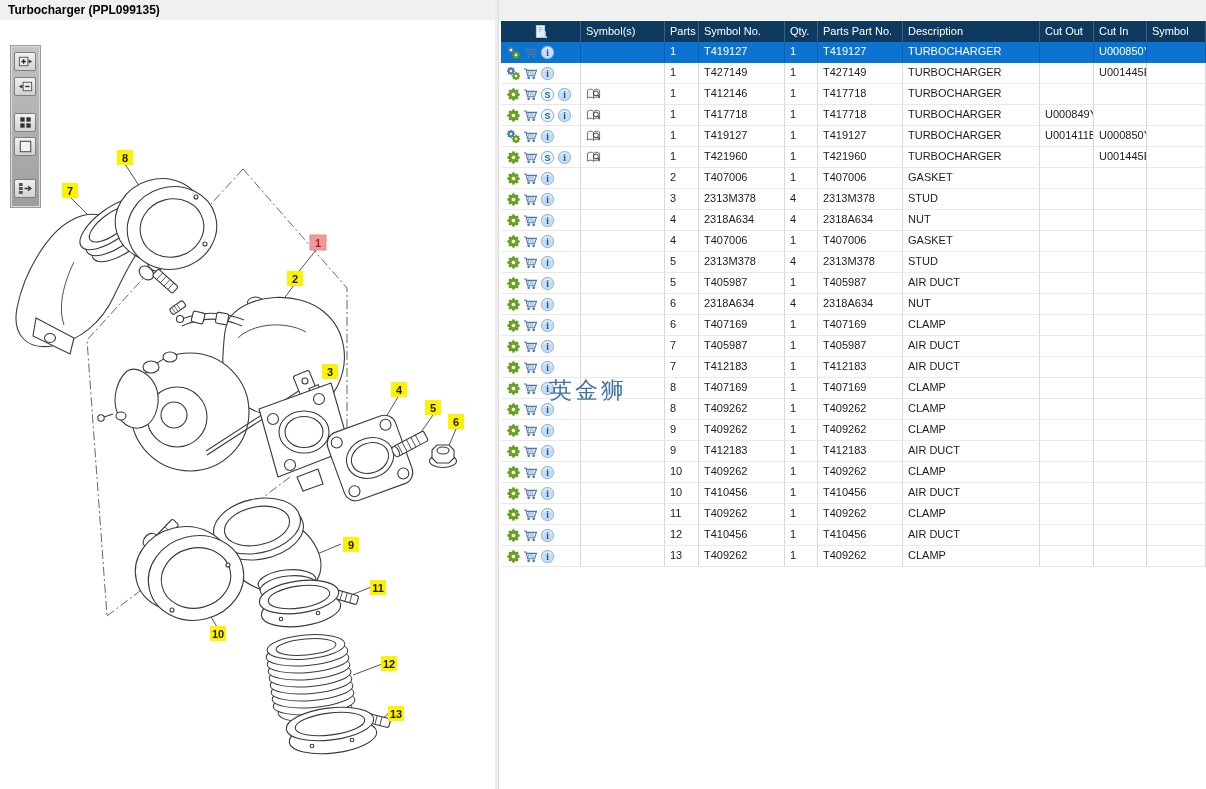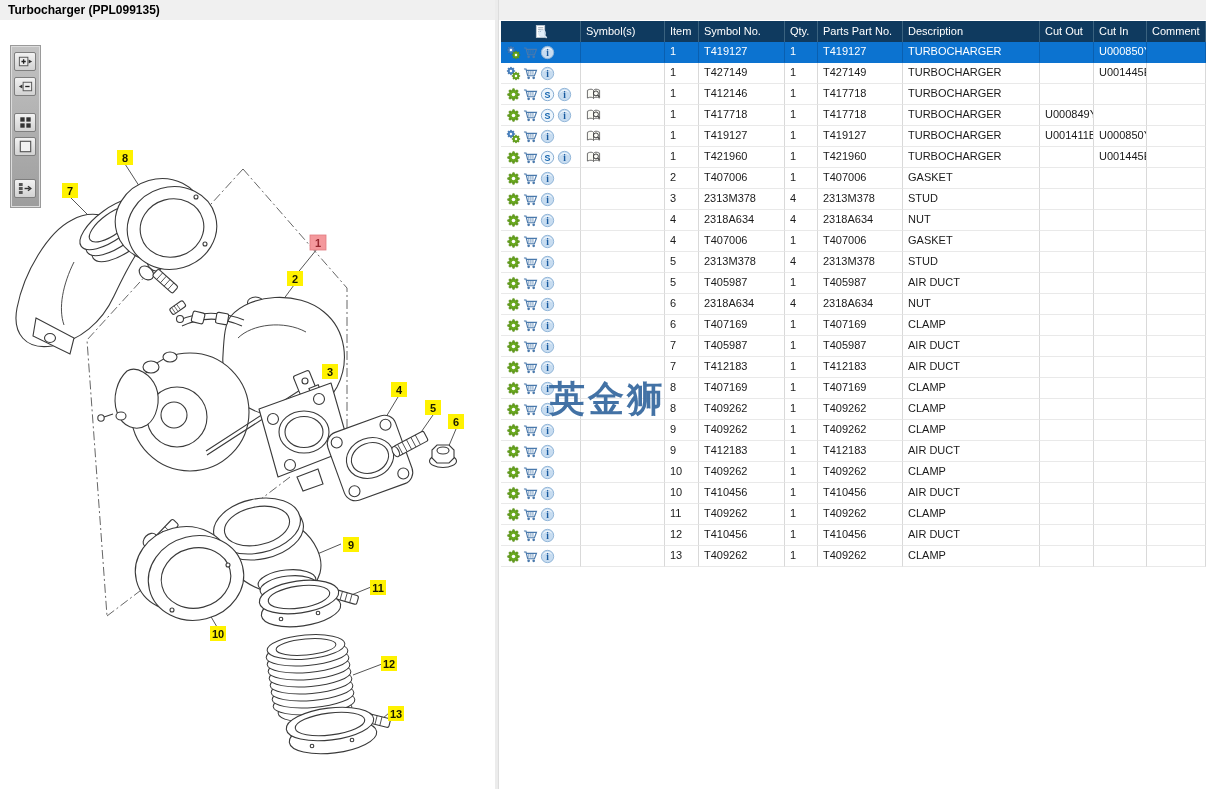--- a/index.html
+++ b/index.html
@@ -42,21 +42,21 @@
   .td{
     height:20px;line-height:19px;border-right:1px solid #D9D9D9;border-bottom:1px solid #E9E9E9;
     padding:0 0 0 5px;white-space:nowrap;overflow:hidden;background:#fff;
   }
   .td.c-icons,.td.c-symbol{display:flex;align-items:center;gap:2px;}
   .icn{width:15px;height:15px;flex:0 0 auto;}
   .tr.sel .td{background:#0C73D0;color:#fff;border-right-color:#0A5FAF;border-bottom-color:#0C73D0;}
   .row{cursor:pointer;}
   
   .watermark{
-    position:absolute;left:549px;top:375px;font-size:36px;font-weight:bold;
+    position:absolute;left:549px;top:375px;font-size:23px;font-weight:normal;
     letter-spacing:3px;opacity:.92;z-index:9;pointer-events:none;white-space:nowrap;
   }
   
   .callout rect{fill:#FFF200;stroke:none;}
   .callout text{fill:#1A1A00;font-size:11px;font-weight:bold;text-anchor:middle;}
   .callout.hl rect{fill:#F4989C;stroke:#E07B81;stroke-width:0.8;}
   .callout.hl text{fill:#96262E;}
   .callout{cursor:pointer;}
 </style>
 </head>
@@ -426,28 +426,28 @@
 <div class="splitter"></div>
 
 <div class="table-wrap">
   <div class="tr" id="thead-row">
       <div class="th c-icons">
         <svg viewBox="0 0 16 16" class="icn">
           <use href="#sym-report"></use>
         </svg>
       </div>
       <div class="th c-symbol">Symbol(s)</div>
-      <div class="th c-item">Item</div>
+      <div class="th c-item">Parts</div>
       <div class="th c-parts_no">Symbol No.</div>
       <div class="th c-qty">Qty.</div>
       <div class="th c-latest">Parts Part No.</div>
       <div class="th c-description">Description</div>
       <div class="th c-cut_out">Cut Out</div>
       <div class="th c-cut_in">Cut In</div>
-      <div class="th c-comment">Comment</div>
+      <div class="th c-comment">Symbol</div>
     </div>
   <div id="tbody">
       <div class="tr row sel">
         <div class="td c-icons">
           <svg viewBox="0 0 16 16" class="icn">
             <use href="#sym-gears"></use>
           </svg>
           <svg viewBox="0 0 16 16" class="icn">
             <use href="#sym-cart"></use>
           </svg>

